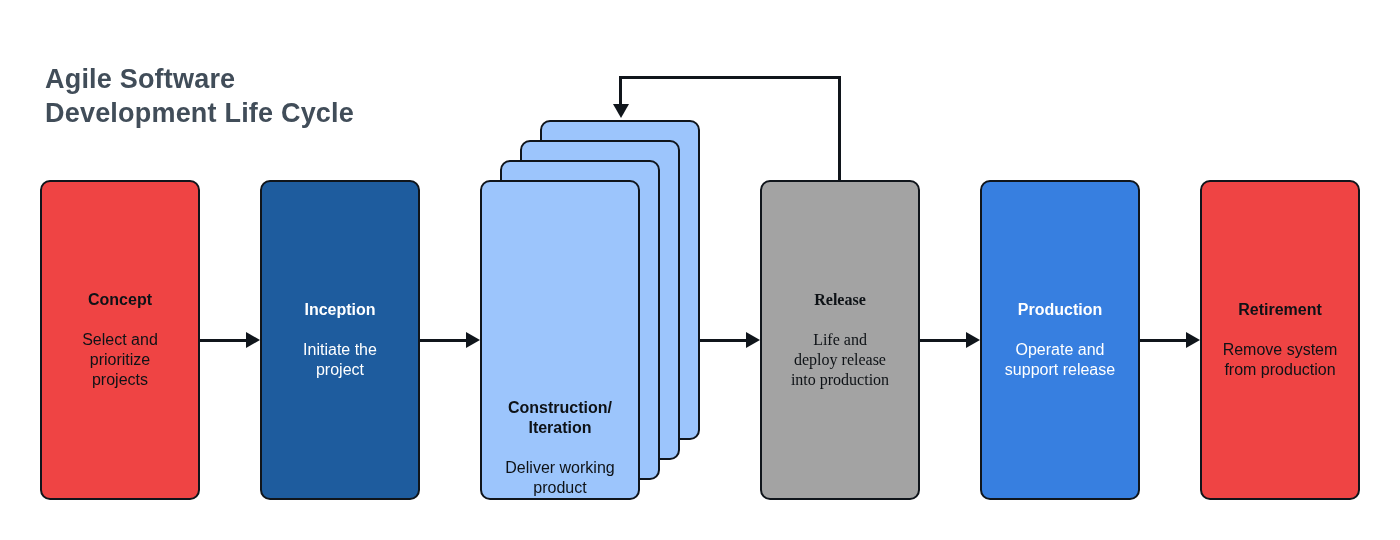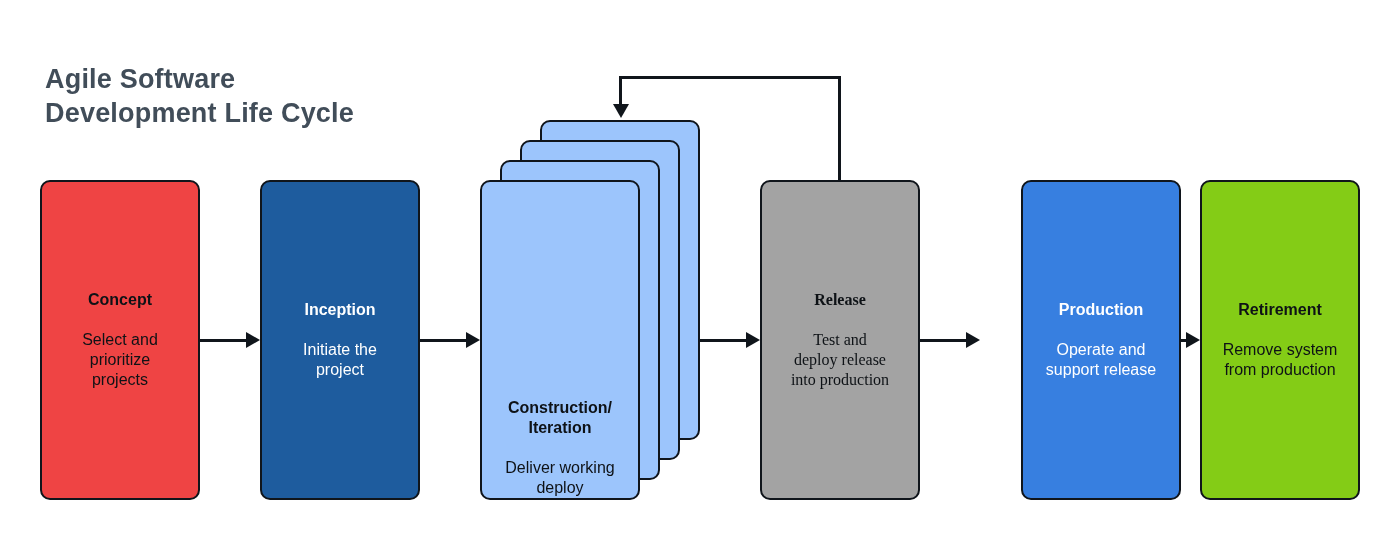--- a/index.html
+++ b/index.html
@@ -128,35 +128,35 @@
 project</div>
   </div>
 
   <div class="card" style="left: 540px; top: 120px; background-color: rgb(156, 197, 252);"></div>
   <div class="card" style="left: 520px; top: 140px; background-color: rgb(156, 197, 252);"></div>
   <div class="card" style="left: 500px; top: 160px; background-color: rgb(156, 197, 252);"></div>
   <div class="stage" style="left: 480px; background-color: rgb(156, 197, 252); color: rgb(14, 18, 22); justify-content: flex-end;">
     <div class="heading">Construction/
 Iteration</div>
     <div class="body">Deliver working
-deploy</div>
+product</div>
   </div>
 
   <div class="stage" style="left: 760px; background-color: #a3a3a3; color: rgb(14, 18, 22); font-family: Liberation Serif, serif;">
     <div class="heading">Release</div>
-    <div class="body">Test and
+    <div class="body">Life and
 deploy release
 into production</div>
   </div>
 
-  <div class="stage" style="left: 1021px; background-color: rgb(55, 127, 224); color: rgb(255, 255, 255);">
+  <div class="stage" style="left: 980px; background-color: rgb(55, 127, 224); color: rgb(255, 255, 255);">
     <div class="heading">Production</div>
     <div class="body">Operate and
 support release</div>
   </div>
 
-  <div class="stage" style="left: 1200px; background-color: #84cc16; color: rgb(14, 18, 22);">
+  <div class="stage" style="left: 1200px; background-color: #ef4444; color: rgb(14, 18, 22);">
     <div class="heading">Retirement</div>
     <div class="body">Remove system
 from production</div>
   </div>
 
 </div>
 
 </body></html>

